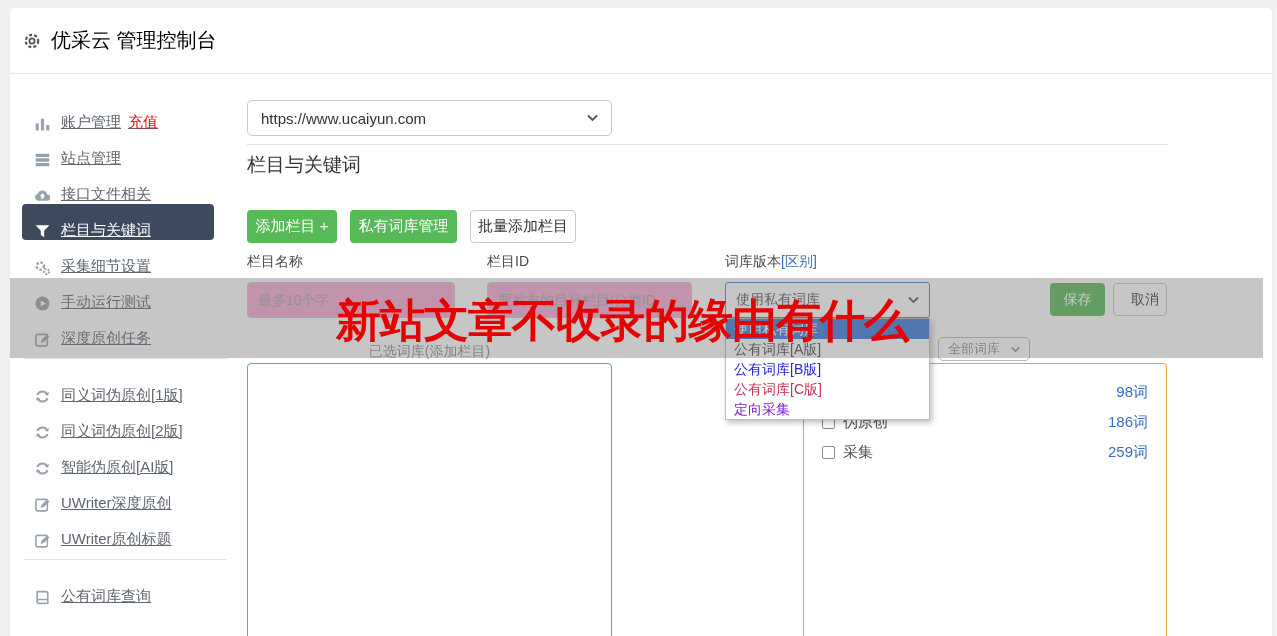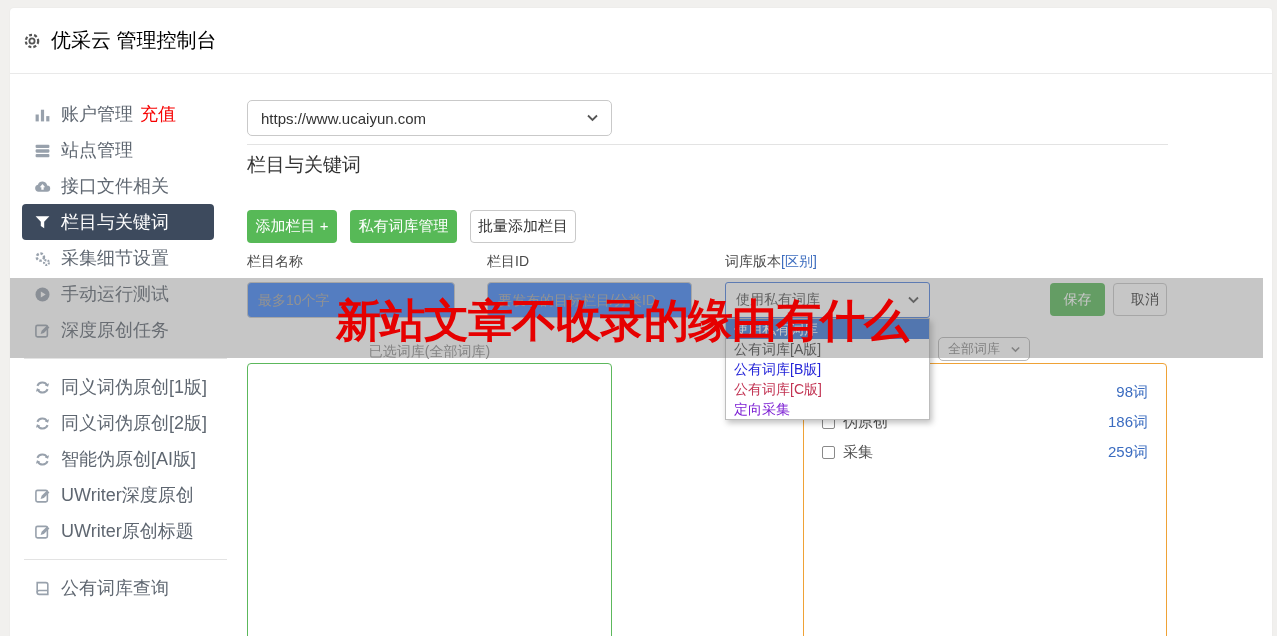--- a/index.html
+++ b/index.html
@@ -11,22 +11,22 @@
            background:#fff; border-radius:4px; box-shadow:0 0 2px rgba(0,0,0,.06); }
 
   
   .app-header { position:absolute; left:0; top:0; width:100%; height:66px;
                 border-bottom:1px solid #e9e9e9; display:flex; align-items:center; padding-left:12px; }
   .gear { display:inline-flex; width:20px; height:20px; color:#555; margin-right:9px; }
   .app-title { font-size:20px; color:#000000; }
 
   
   .sidebar { position:absolute; left:0; top:66px; width:237px; padding-top:22px; }
-  .side-item { display:flex; align-items:center; height:36px; margin-left:12px; width:192px;
-               padding-left:12px; color:#5f6771; font-size:18px; cursor:pointer; border-radius:4px; }
+  .side-item { display:flex; align-items:flex-end; height:36px; margin-left:12px; width:192px;
+               padding-left:12px; color:#5f6771; font-size:15px; cursor:pointer; border-radius:4px;text-decoration:underline; }
   .side-item .sicon { display:inline-flex; width:17px; height:17px; color:#98a1ac; margin-right:10px;
                       align-items:center; justify-content:center; flex:none; }
   .side-item.active { background:#3d4a5d; color:#fff; }
   .side-item.active .sicon { color:#fff; }
   .side-badge { color:#f70000; margin-left:7px; }
   .side-divider { border-top:1px solid #e3e3e3; margin:10px 20px 10px 14px; }
 
   
   .main { position:absolute; left:237px; top:66px; width:1025px; height:570px; }
 
@@ -43,21 +43,21 @@
   .btn.plain { background:#fff; color:#333; border:1px solid #c9c9c9; }
   .btn-add { left:0; width:90px; }
   .btn-private { left:103px; width:107px; }
   .btn-batch { left:223px; width:106px; }
 
   .f-label { position:absolute; top:179px; font-size:14px; color:#4a4a4a; }
   .lbl-1 { left:0; } .lbl-2 { left:240px; } .lbl-3 { left:478px; }
   .diff-link { color:#3d6dbf; cursor:pointer; }
 
   .inp { position:absolute; top:208px; height:36px; border:1px solid #c9c9c9; border-radius:4px;
-         padding:0 10px; font-size:14px; font-family:inherit; color:#333; background:#3b82f6; }
+         padding:0 10px; font-size:14px; font-family:inherit; color:#333; background:#f9a8d4; }
   .inp::placeholder { color:#a6a6a6; }
   .inp-1 { left:0; width:208px; }
   .inp-2 { left:240px; width:205px; }
 
   .lex-select { position:absolute; left:478px; top:208px; width:205px; height:36px;
                 border:1px solid #4a7ede; border-radius:3px; background:#fff; display:flex;
                 align-items:center; justify-content:space-between; padding:0 10px; font-size:14px;
                 color:#555; cursor:pointer; }
 
   .btn-save { left:803px; top:209px; width:55px; font-size:14px; }
@@ -274,21 +274,21 @@
         <span class="chev">
           <svg viewBox="0 0 11 8">
               <path d="M1 1.5l4.5 4.5L10 1.5" fill="none" stroke="currentColor" stroke-width="1.8"></path>
             </svg>
         </span>
       </div>
 
       <button class="btn green btn-save">保存</button>
       <button class="btn plain btn-cancel">取消</button>
 
-      <div class="sel-header">已选词库(全部词库)</div>
+      <div class="sel-header">已选词库(添加栏目)</div>
 
       <div class="filter-select">
         <span>全部词库</span>
         <span class="chev">
           <svg viewBox="0 0 11 8">
               <path d="M1 1.5l4.5 4.5L10 1.5" fill="none" stroke="currentColor" stroke-width="1.8"></path>
             </svg>
         </span>
       </div>
 

